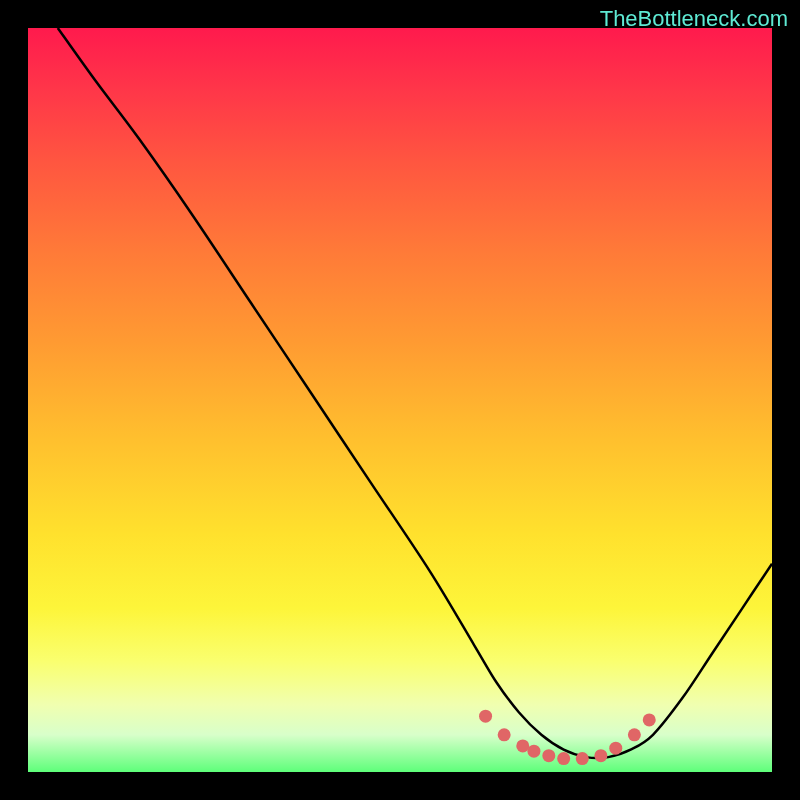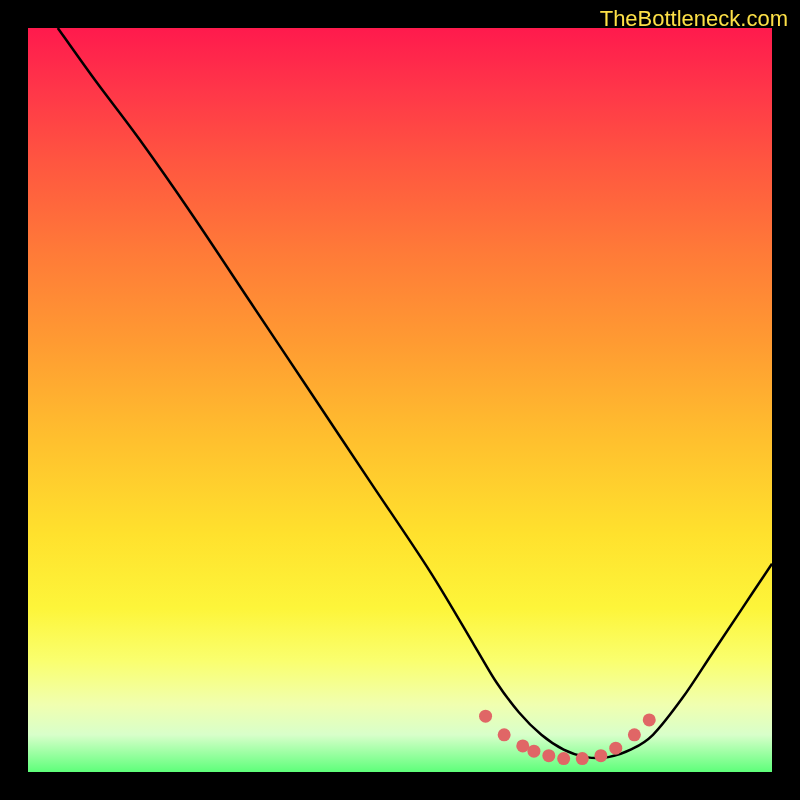--- a/index.html
+++ b/index.html
@@ -1,17 +1,17 @@
 <!DOCTYPE html>
 <html><head>
 <meta charset="utf-8">
 <style>
   * { margin: 0; padding: 0; box-sizing: border-box; }
   body { width: 800px; height: 800px; background: #000; position: relative; overflow: hidden; font-family: Arial, sans-serif; }
-  .watermark { position: absolute; top: 6px; right: 12px; color: #fde047; font-size: 22px; font-weight: 500; z-index: 10; }
+  .watermark { position: absolute; top: 6px; right: 12px; color: #5eead4; font-size: 22px; font-weight: 500; z-index: 10; }
   .plot-area { position: absolute; left: 28px; top: 28px; width: 744px; height: 744px; }
   .gradient-bg { position: absolute; inset: 0; background: linear-gradient(to bottom,
     #ff1a4d 0%,
     #ff3549 8%,
     #ff5640 18%,
     #ff7a38 30%,
     #ff9a32 42%,
     #ffbf2e 55%,
     #ffe12d 68%,
     #fdf53a 78%,

